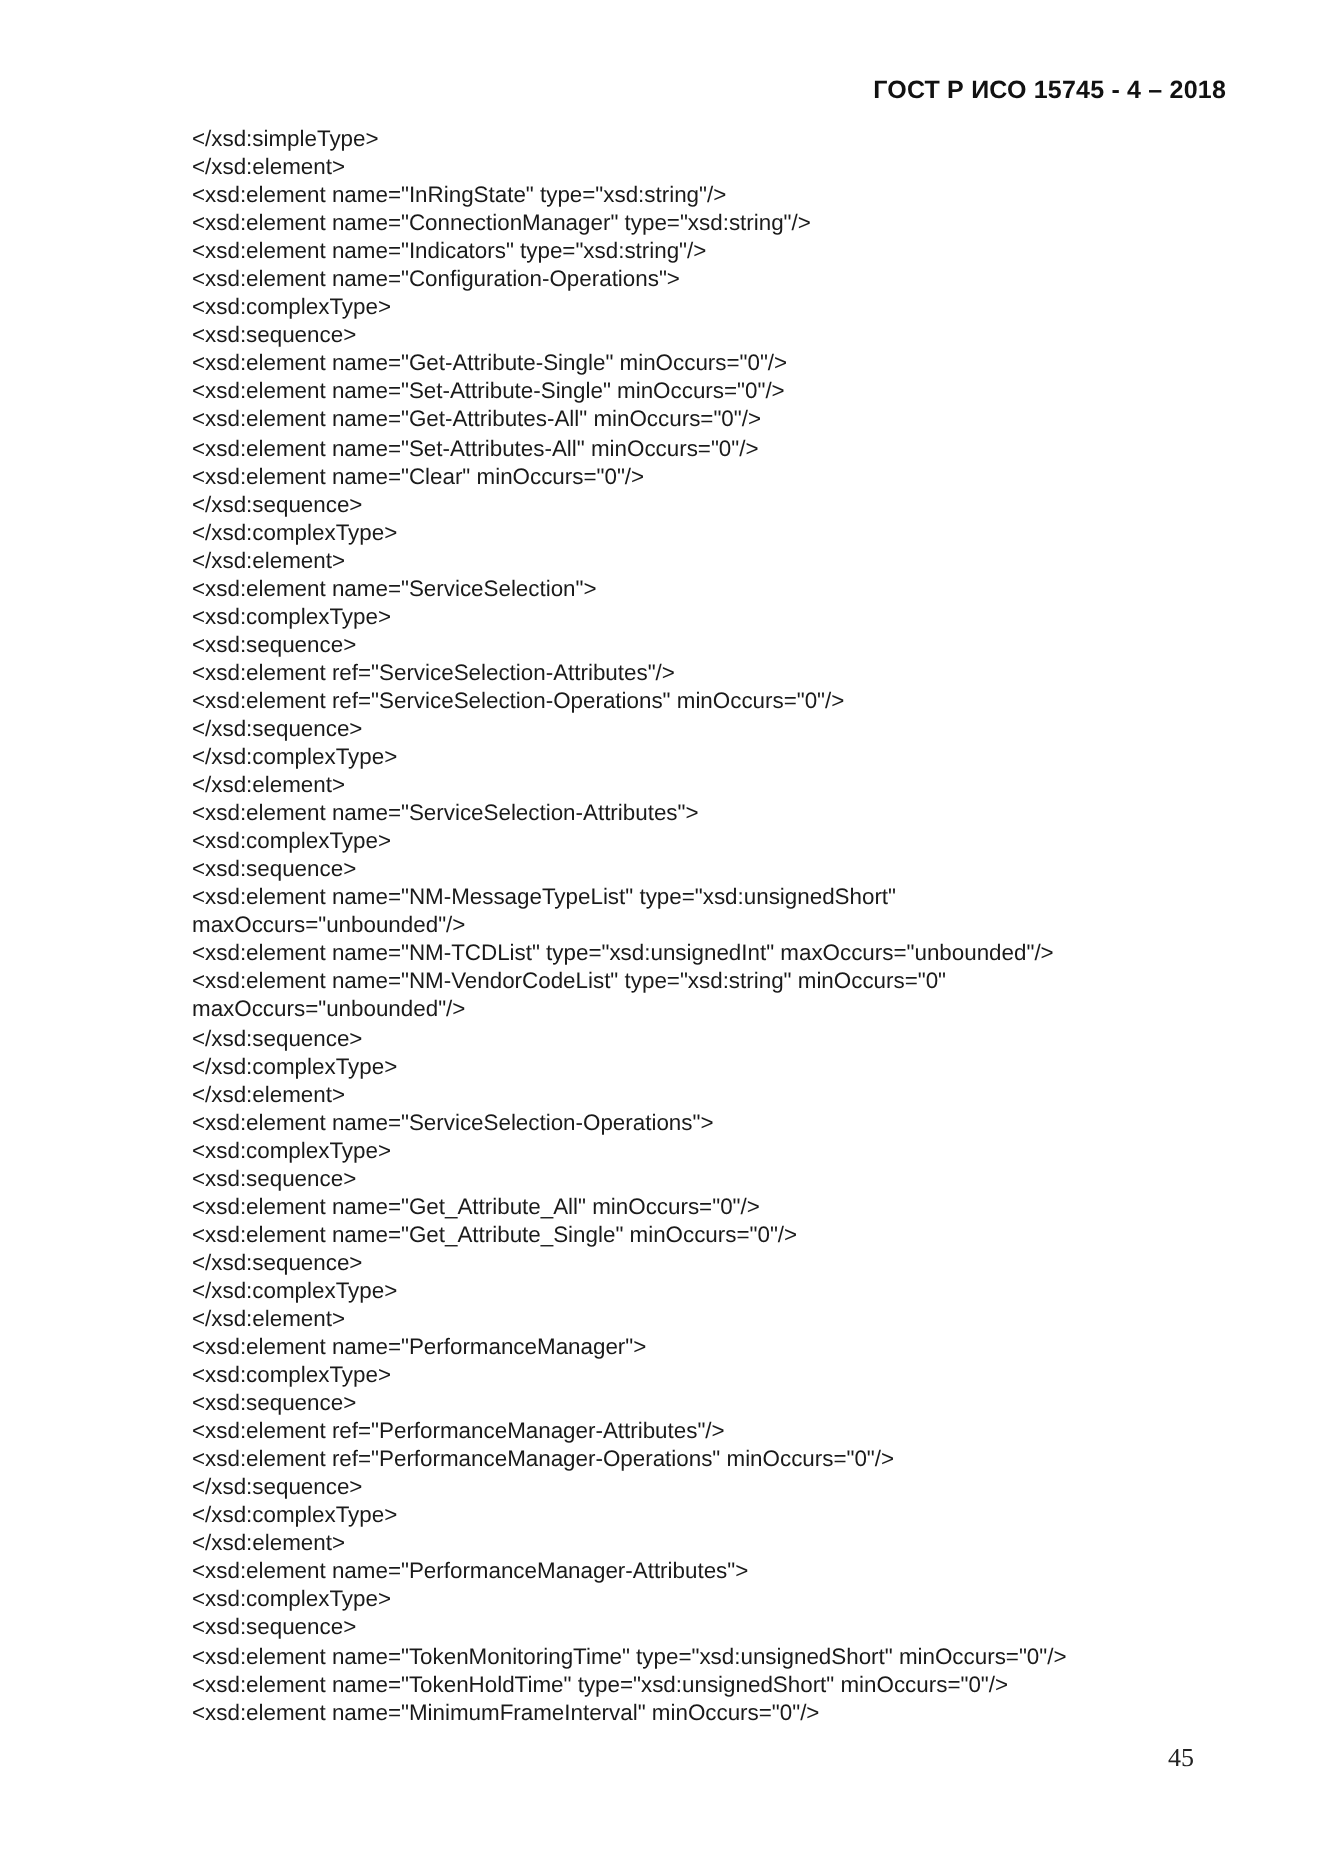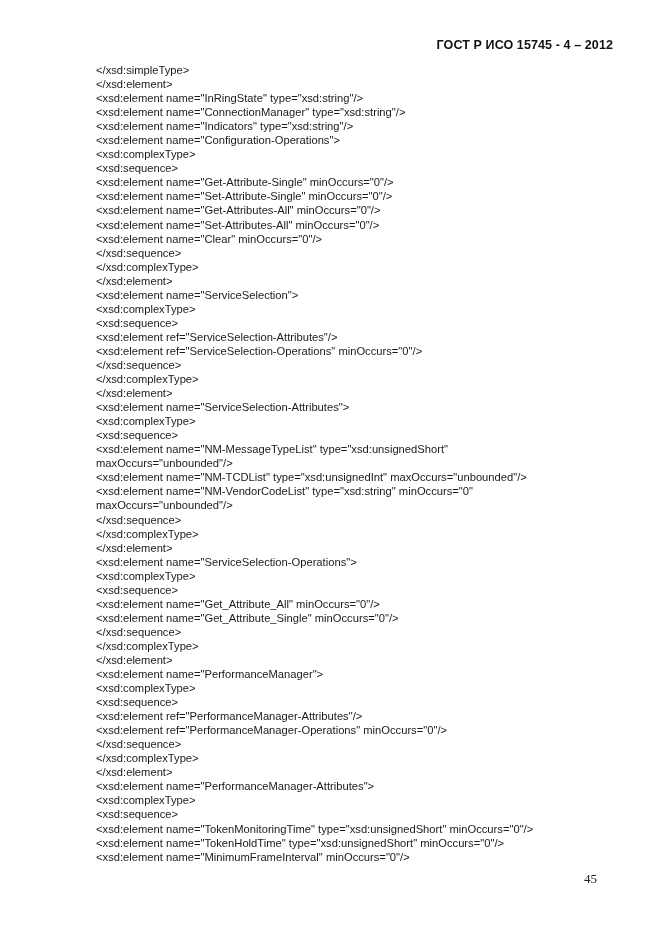--- a/index.html
+++ b/index.html
@@ -16,17 +16,17 @@
   }
   .code .line { display: block; height: 14.06px; }
   .pagenum {
     position: absolute; top: 871px; left: 584px;
     font-family: "Liberation Serif", serif; font-size: 13px; color: #222;
   }
 </style>
 </head>
 <body>
 
-<div class="header">ГОСТ Р ИСО 15745 - 4 – 2012</div>
+<div class="header">ГОСТ Р ИСО 15745 - 4 – 2018</div>
 
 <div class="code" id="code-block"><span class="line">&lt;/xsd:simpleType&gt;</span><span class="line">&lt;/xsd:element&gt;</span><span class="line">&lt;xsd:element name="InRingState" type="xsd:string"/&gt;</span><span class="line">&lt;xsd:element name="ConnectionManager" type="xsd:string"/&gt;</span><span class="line">&lt;xsd:element name="Indicators" type="xsd:string"/&gt;</span><span class="line">&lt;xsd:element name="Configuration-Operations"&gt;</span><span class="line">&lt;xsd:complexType&gt;</span><span class="line">&lt;xsd:sequence&gt;</span><span class="line">&lt;xsd:element name="Get-Attribute-Single" minOccurs="0"/&gt;</span><span class="line">&lt;xsd:element name="Set-Attribute-Single" minOccurs="0"/&gt;</span><span class="line">&lt;xsd:element name="Get-Attributes-All" minOccurs="0"/&gt;</span><span class="line">&lt;xsd:element name="Set-Attributes-All" minOccurs="0"/&gt;</span><span class="line">&lt;xsd:element name="Clear" minOccurs="0"/&gt;</span><span class="line">&lt;/xsd:sequence&gt;</span><span class="line">&lt;/xsd:complexType&gt;</span><span class="line">&lt;/xsd:element&gt;</span><span class="line">&lt;xsd:element name="ServiceSelection"&gt;</span><span class="line">&lt;xsd:complexType&gt;</span><span class="line">&lt;xsd:sequence&gt;</span><span class="line">&lt;xsd:element ref="ServiceSelection-Attributes"/&gt;</span><span class="line">&lt;xsd:element ref="ServiceSelection-Operations" minOccurs="0"/&gt;</span><span class="line">&lt;/xsd:sequence&gt;</span><span class="line">&lt;/xsd:complexType&gt;</span><span class="line">&lt;/xsd:element&gt;</span><span class="line">&lt;xsd:element name="ServiceSelection-Attributes"&gt;</span><span class="line">&lt;xsd:complexType&gt;</span><span class="line">&lt;xsd:sequence&gt;</span><span class="line">&lt;xsd:element name="NM-MessageTypeList" type="xsd:unsignedShort"</span><span class="line">maxOccurs="unbounded"/&gt;</span><span class="line">&lt;xsd:element name="NM-TCDList" type="xsd:unsignedInt" maxOccurs="unbounded"/&gt;</span><span class="line">&lt;xsd:element name="NM-VendorCodeList" type="xsd:string" minOccurs="0"</span><span class="line">maxOccurs="unbounded"/&gt;</span><span class="line">&lt;/xsd:sequence&gt;</span><span class="line">&lt;/xsd:complexType&gt;</span><span class="line">&lt;/xsd:element&gt;</span><span class="line">&lt;xsd:element name="ServiceSelection-Operations"&gt;</span><span class="line">&lt;xsd:complexType&gt;</span><span class="line">&lt;xsd:sequence&gt;</span><span class="line">&lt;xsd:element name="Get_Attribute_All" minOccurs="0"/&gt;</span><span class="line">&lt;xsd:element name="Get_Attribute_Single" minOccurs="0"/&gt;</span><span class="line">&lt;/xsd:sequence&gt;</span><span class="line">&lt;/xsd:complexType&gt;</span><span class="line">&lt;/xsd:element&gt;</span><span class="line">&lt;xsd:element name="PerformanceManager"&gt;</span><span class="line">&lt;xsd:complexType&gt;</span><span class="line">&lt;xsd:sequence&gt;</span><span class="line">&lt;xsd:element ref="PerformanceManager-Attributes"/&gt;</span><span class="line">&lt;xsd:element ref="PerformanceManager-Operations" minOccurs="0"/&gt;</span><span class="line">&lt;/xsd:sequence&gt;</span><span class="line">&lt;/xsd:complexType&gt;</span><span class="line">&lt;/xsd:element&gt;</span><span class="line">&lt;xsd:element name="PerformanceManager-Attributes"&gt;</span><span class="line">&lt;xsd:complexType&gt;</span><span class="line">&lt;xsd:sequence&gt;</span><span class="line">&lt;xsd:element name="TokenMonitoringTime" type="xsd:unsignedShort" minOccurs="0"/&gt;</span><span class="line">&lt;xsd:element name="TokenHoldTime" type="xsd:unsignedShort" minOccurs="0"/&gt;</span><span class="line">&lt;xsd:element name="MinimumFrameInterval" minOccurs="0"/&gt;</span></div>
 
 <div class="pagenum">45</div>
 
 </body></html>

